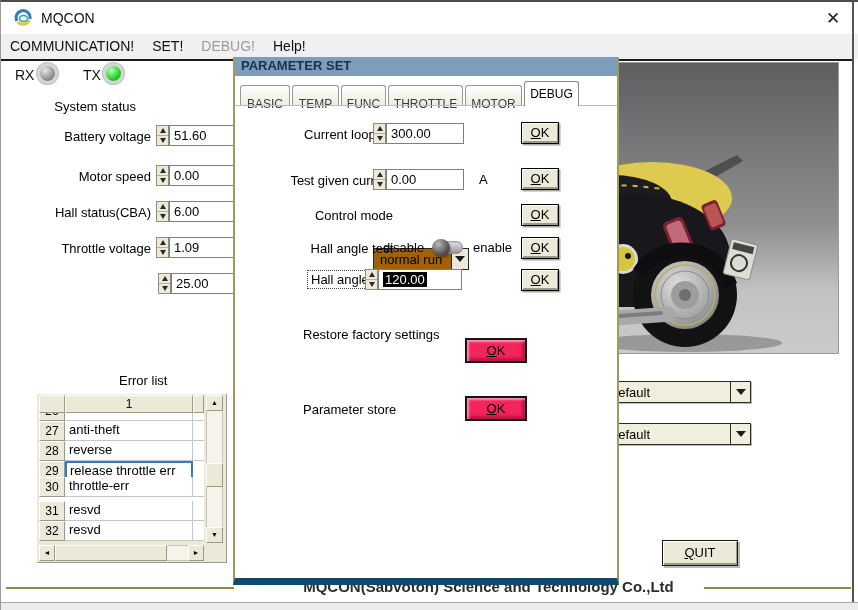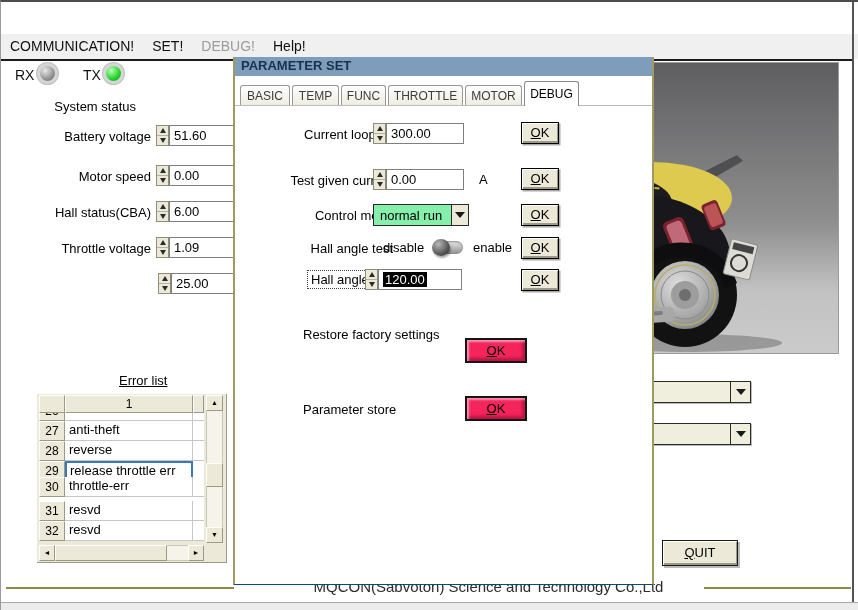--- a/index.html
+++ b/index.html
@@ -30,50 +30,50 @@
   .spin { position:absolute; width:13px; height:21px; background:#ECE9D8; border:1px solid #8f8d7a; display:flex; flex-direction:column; }
   .spin div { flex:1; display:flex; align-items:center; justify-content:center; border-bottom:1px solid #b5b29b; }
   .spin div:last-child { border-bottom:none; }
   .tri-up { width:0; height:0; border-left:3px solid transparent; border-right:3px solid transparent; border-bottom:5px solid #2a2a2a; }
   .tri-dn { width:0; height:0; border-left:3px solid transparent; border-right:3px solid transparent; border-top:5px solid #2a2a2a; }
   .numbox { position:absolute; height:21px; background:#fff; border:1px solid #7f7f7f; font-size:13px; color:#000; padding:2px 0 0 4px; }
   .statusbox { position:absolute; background:#F6F2E1; border:1px solid #5f5f5f; font-size:12px; color:#000; padding:3px 0 0 5px; }
   .sel-text { background:#000; color:#fff; padding:0 2px; }
 
   
-  .errlist-title { position:absolute; font-size:13px; color:#000;text-decoration:underline; }
+  .errlist-title { position:absolute; font-size:13px; color:#000; }
   .tbl { position:absolute; left:35px; top:391px; width:191px; height:170px; background:#ECE9D8;
          box-shadow:inset 1px 1px 0 #fff, inset -1px -1px 0 #9c9a87; }
   .hdr-cell { position:absolute; background:#ECE9D8; border:1px solid; border-color:#fff #9c9a87 #9c9a87 #fff; font-size:12px; color:#000; text-align:center; }
   .vsb-btn, .hsb-btn, .sb-thumb { position:absolute; background:#ECE9D8; border:1px solid; border-color:#fff #9c9a87 #9c9a87 #fff; font-size:7px; color:#000; text-align:center; line-height:14px; }
   .sb-track { position:absolute; background:#f6f4ea; border:1px solid #c9c6b4; }
   .tbl-viewport { position:absolute; left:3px; top:20px; width:165px; height:128px; overflow:hidden; background:#fff; }
   .trow { position:absolute; left:0; width:165px; height:20px; display:flex; }
   .tnum { width:26px; background:#ECE9D8; border:1px solid; border-color:#fff #9c9a87 #9c9a87 #fff; font-size:12px; text-align:center; line-height:18px; }
   .tcell { width:128px; background:#fff; border-right:1px solid #c6c6c6; border-bottom:1px solid #c6c6c6; font-size:13px; padding:1px 0 0 4px; }
   .tcell.selected { border:2px solid #3b77bc; padding:0 0 0 3px; }
   .textra { width:11px; background:#fff; border-bottom:1px solid #c6c6c6; }
 
   
-  .dialog { position:absolute; left:232px; top:55px; width:421px; height:528px; background:#fff; z-index:5;
-            border-left:2px solid #9F9A60; border-right:2px solid #9F9A60; border-bottom:1px solid #0c4a6e; }
+  .dialog { position:absolute; left:232px; top:55px; width:386px; height:528px; background:#fff; z-index:5;
+            border-left:2px solid #9F9A60; border-right:2px solid #9F9A60; border-bottom:7px solid #0c4a6e; }
   .dlg-titlebar { position:absolute; left:0; top:0; width:100%; height:19px; background:#7E9DBA; color:#17324E; font-weight:bold; font-size:13px; padding:1px 0 0 6px; }
   .tabs { position:absolute; left:5px; top:23px; height:26px; display:flex; align-items:flex-end; gap:2px; }
-  .tab { height:21px; background:linear-gradient(#fefefe,#ececdf); border:1px solid #999; border-bottom:none; border-radius:3px 3px 0 0; font-size:12px; color:#3c3c3c; text-align:center; padding-top:3px; }
+  .tab { height:21px; background:linear-gradient(#fefefe,#ececdf); border:1px solid #999; border-bottom:none; border-radius:3px 3px 0 0; font-size:12px; color:#3c3c3c; text-align:center; padding-top:11px; }
   .tab.active { height:25px; background:#fff; color:#000; padding-top:5px; border-color:#8a8a8a; position:relative; z-index:2; }
   .tabline { position:absolute; left:0; top:48px; width:100%; height:1px; background:#bbb; }
   .dlg-label { position:absolute; font-size:13px; color:#000; text-align:right; }
   .btn-ok { position:absolute; width:38px; height:22px; background:#ECE9D8; border:1px solid #000; font-size:13px; color:#000; text-align:center;
             box-shadow:inset 1px 1px 0 #fff, inset -1px -2px 0 #9c9a87, 1.5px 1.5px 0 #aaa; }
   .btn-ok span, .btn-red span, .btn-quit span { display:block; line-height:20px; }
   .accel::first-letter { text-decoration:underline; }
   .btn-red { position:absolute; width:62px; height:25px; background:#F4245C; border:2px solid #151515; font-size:13px; font-weight:bold; color:#000; text-align:center;
              box-shadow:inset 2px 2px 2px rgba(255,255,255,.5), inset -3px -3px 3px rgba(120,0,30,.45); }
   .btn-red span { line-height:21px; font-weight:normal; }
-  .combo { position:absolute; height:22px; background:#86efac; border:1px solid #2a2a2a; display:flex; }
+  .combo { position:absolute; height:22px; background:#a16207; border:1px solid #2a2a2a; display:flex;margin-top:44px; }
   .combo .val { flex:1; font-size:13px; padding:3px 0 0 6px; }
   .combo .arrow { width:17px; border-left:1px solid #2a2a2a; display:flex; align-items:center; justify-content:center; background:#ECE9D8; }
   .tri-dd { width:0; height:0; border-left:5px solid transparent; border-right:5px solid transparent; border-top:6px solid #1a1a1a; }
   .toggle { position:absolute; width:30px; height:13px; border-radius:7px; background:linear-gradient(#e9e9e9,#8f8f8f); box-shadow:inset 0 1px 2px rgba(0,0,0,.4); }
   .toggle .knob { position:absolute; left:-1px; top:-2px; width:18px; height:17px; border-radius:50%;
                   background:radial-gradient(circle at 35% 30%, #b9b9b9, #606060 55%, #222); box-shadow:1px 2px 2px rgba(0,0,0,.35); }
   .dotted-label { position:absolute; font-size:13px; color:#000; border:1px dotted #444; padding:1px 3px; }
   .unit { position:absolute; font-size:13px; color:#000; }
   .small-label { position:absolute; font-size:13px; color:#000; }
 
@@ -81,28 +81,37 @@
   .photo { position:absolute; left:565px; top:60px; width:273px; height:292px; border:1px solid #9a9a9a; z-index:1; overflow:hidden; background:#777; }
   .rcombo { position:absolute; left:604px; width:146px; height:22px; background:#F0EEDC; border:1px solid #2a2a2a; display:flex; z-index:1;
             box-shadow:1px 1px 0 #bbb; }
   .rcombo .val { flex:1; font-size:13px; padding:3px 0 0 5px; }
   .rcombo .arrow { width:20px; border-left:1px solid #2a2a2a; display:flex; align-items:center; justify-content:center; }
   .btn-quit { position:absolute; left:661px; top:538px; width:76px; height:26px; background:#ECE9D8; border:1px solid #1a1a1a; font-size:13px; text-align:center;
               box-shadow:inset 1px 1px 0 #fff, inset -1px -2px 0 #9c9a87, 2px 2px 0 #b9b9b9; }
   .btn-quit span { line-height:23px; }
 
   
-  .footer-text { position:absolute; left:255px; top:576px; width:465px; text-align:center; font-size:15px; font-weight:normal; color:#2c2c2c; z-index:2; }
+  .footer-text { position:absolute; left:255px; top:576px; width:465px; text-align:center; font-size:15px; font-weight:bold; color:#2c2c2c; z-index:2; }
   .rule { position:absolute; top:585px; height:2px; background:#8F8A45; z-index:1; }
 </style>
 </head>
 <body>
 
 <div id="stage">
 
+  <div class="titlebar">
+    <svg style="position:absolute;left:13px;top:7px" width="19" height="19" viewBox="0 0 19 19">
+      <path d="M3 12 A7 7 0 1 1 16 10" fill="none" stroke="#2e7fc1" stroke-width="3"></path>
+      <path d="M4 13 A6 5 0 0 0 15 11" fill="none" stroke="#e3c43b" stroke-width="3"></path>
+      <ellipse cx="9.5" cy="9.5" rx="4" ry="3" fill="#f5f5f5" stroke="#35a0a8" stroke-width="1.5"></ellipse>
+    </svg>
+    <div class="app-title">MQCON</div>
+    <div class="close-x">✕</div>
+  </div>
 
   <div class="menubar">
     <div class="menu-item">COMMUNICATION!</div>
     <div class="menu-item">SET!</div>
     <div class="menu-item disabled">DEBUG!</div>
     <div class="menu-item">Help!</div>
   </div>
   <div class="menu-sep"></div>
 
   <div class="led-label" style="left:14px;top:65px">RX</div>

